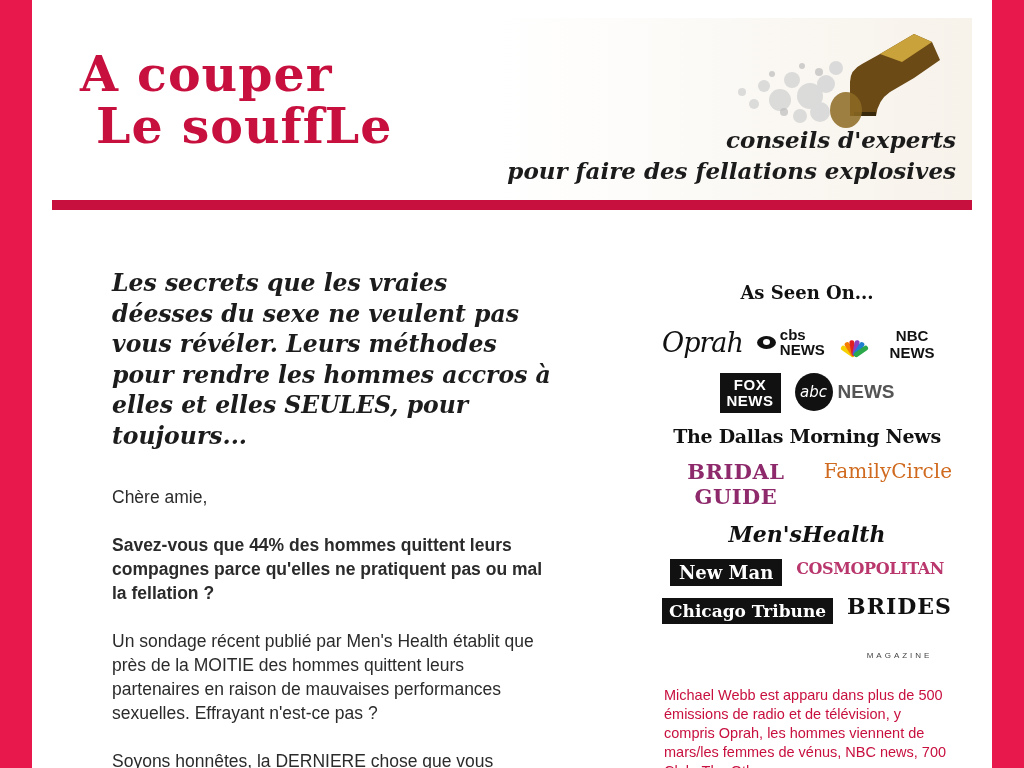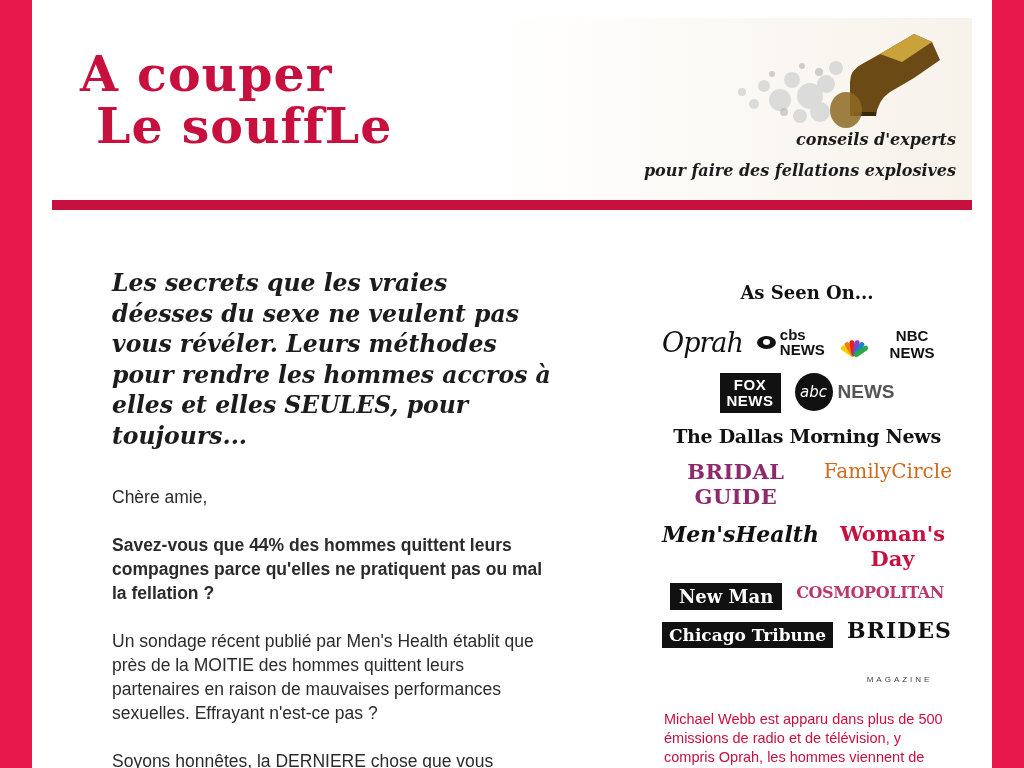--- a/index.html
+++ b/index.html
@@ -47,21 +47,21 @@
   .banner-title .l2 { display: block; padding-left: 16px; }
   .banner-sub {
     position: absolute;
     right: 16px; bottom: 14px;
     width: 470px;
     text-align: right;
     color: #1b1b1b;
     font-family: "DejaVu Serif", serif;
     font-style: italic;
     font-weight: bold;
-    font-size: 16px;
+    font-size: 23px;
     line-height: 31px;
   }
   
   .bottle {
     position: absolute;
     right: 28px; top: 2px;
     width: 330px; height: 120px;
     pointer-events: none;
   }
   
@@ -319,21 +319,20 @@
         <span class="logo lg-dallas">The Dallas Morning News</span>
       </div>
 
       <div class="logo-row">
         <span class="logo lg-bridal">BRIDAL GUIDE</span>
         <span class="logo lg-familycircle">FamilyCircle</span>
       </div>
 
       <div class="logo-row">
         <span class="logo lg-menshealth">Men'sHealth</span>
-        <span class="logo lg-womansday">Woman's Day</span>
       </div>
 
       <div class="logo-row">
         <span class="logo lg-newman">New Man</span>
         <span class="logo lg-cosmo">COSMOPOLITAN</span>
       </div>
 
       <div class="logo-row">
         <span class="logo lg-chicago">Chicago Tribune</span>
         <span class="logo lg-brides">

